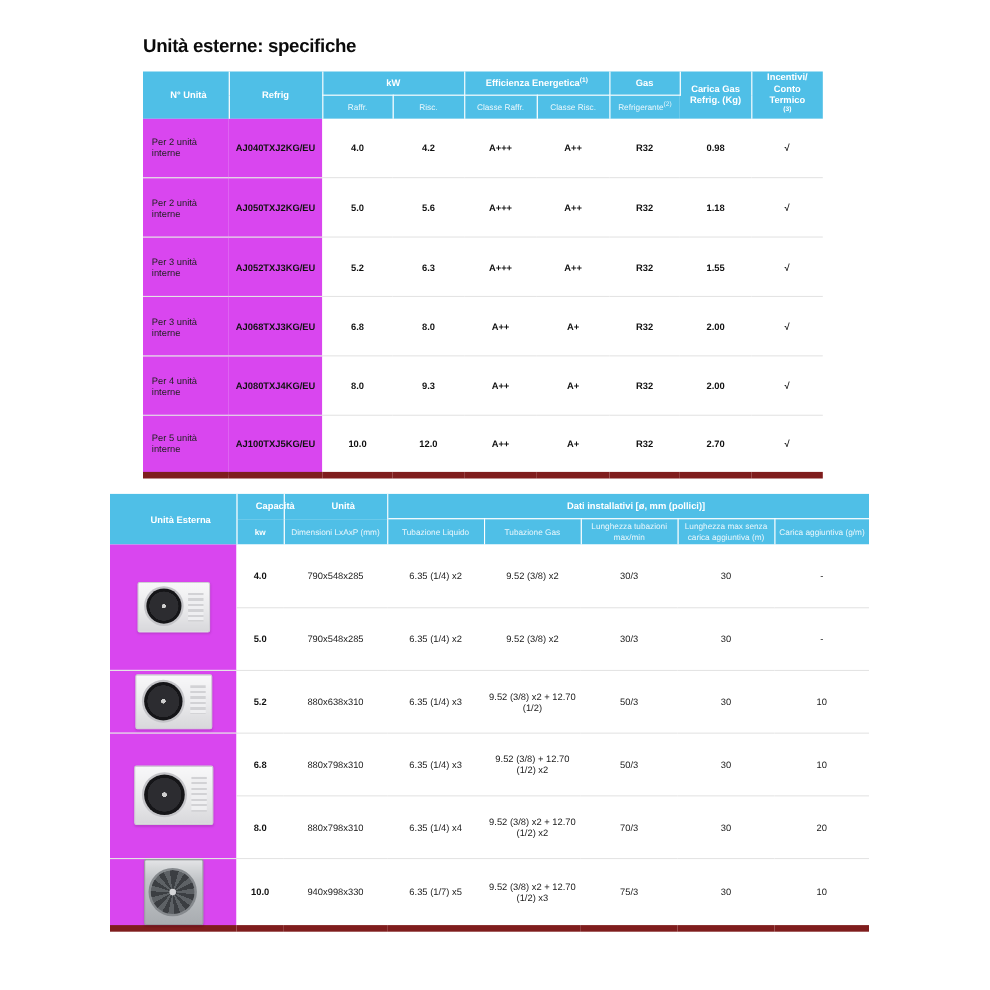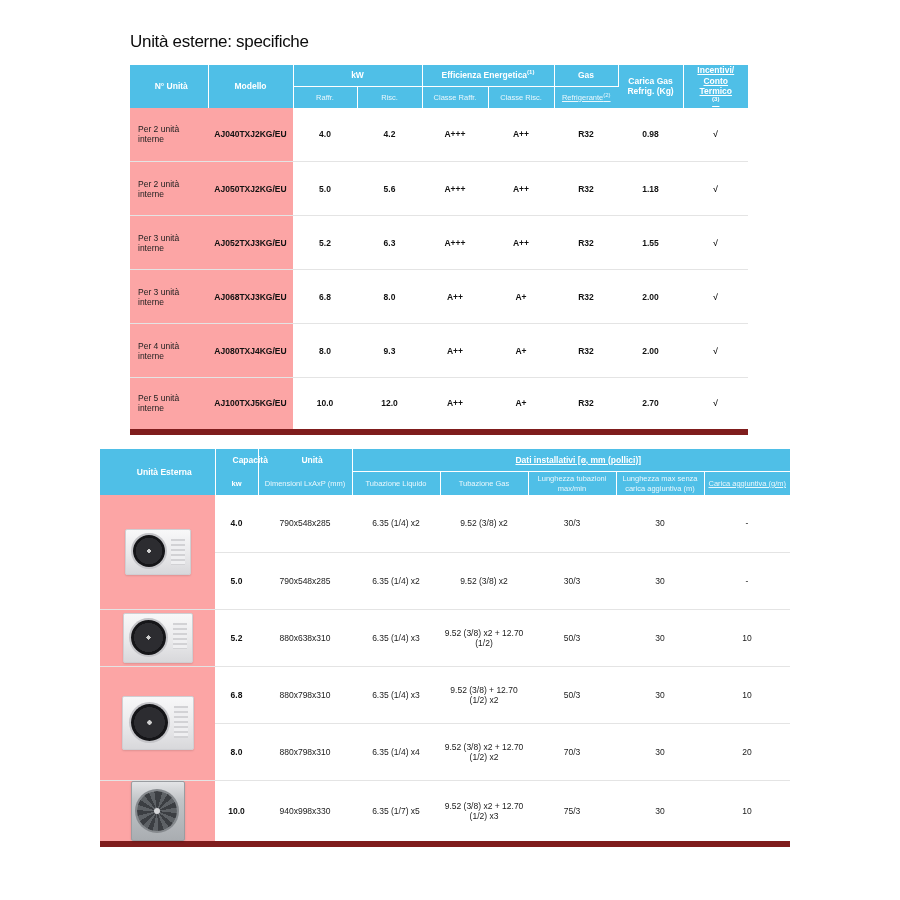--- a/index.html
+++ b/index.html
@@ -1,40 +1,40 @@
 <!DOCTYPE html>
 <html><head>
 <meta charset="utf-8">
 <style>
   html,body{margin:0;padding:0;background:#fff;}
   body{width:900px;height:900px;position:relative;font-family:"Liberation Sans",sans-serif;color:#1a1a1a;overflow:hidden;}
   .section{position:absolute;}
   .sec1{left:130px;top:32px;width:618px;}
   .sec2{left:100px;top:449px;width:690px;}
-  .sec-title{font-size:17px;font-weight:normal;color:#0b0b0b;letter-spacing:-0.3px;margin:0 0 13px 0;}
+  .sec-title{font-size:17px;font-weight:bold;color:#0b0b0b;letter-spacing:-0.3px;margin:0 0 13px 0;}
   table{border-collapse:collapse;table-layout:fixed;}
   .t1{width:618px;}
   .t2{width:690px;}
   th,td{padding:0 3px;vertical-align:middle;}
   thead th{background:#4FBFE7;color:#fff;font-weight:bold;font-size:8.5px;line-height:1.25;text-align:center;border-right:1px solid #fff;}
-  thead th:last-child{border-right:none;text-decoration:underline;}
+  thead th:last-child{border-right:none;}
   thead th.grp{border-bottom:1px solid #fff;}
   thead tr.hsub th{font-weight:normal;color:rgba(255,255,255,0.88);font-size:7.5px;}
   .t1 thead tr.hgrp th{height:17px;}
   .t1 thead tr.hsub th{height:16px;}
   .t2 thead tr.hgrp th{height:22px;padding-left:17px;}
   .t2 thead tr.hsub th{height:23px;}
   th.alignl{text-align:center;padding-left:8px;}
   .sup{font-size:6px;vertical-align:super;line-height:0;}
   tbody td{font-size:8.5px;text-align:center;background:#fff;}
   .t1 tbody tr{height:54px;}
   .t2 tbody tr{height:57px;}
   tbody tr+tr td{border-top:1px solid #E4E4E4;}
   tbody tr:last-child td{border-bottom:6px solid #7f1d1d;}
-  td.graycell{background:#fca5a5;}
+  td.graycell{background:#d946ef;}
   td.c-unita{text-align:left;padding-left:8px;font-weight:normal;color:#222;}
   td.bold{font-weight:bold;color:#111;}
   td.c-img{text-align:center;}
   .hdr2line span{display:block;}
   
   .unit{display:inline-block;position:relative;vertical-align:middle;}
   .unit-s,.unit-m,.unit-m2{background:linear-gradient(180deg,#f8f8f9 0%,#e9e9eb 55%,#d8d8db 100%);border:1px solid #cfcfd3;border-radius:2px;box-shadow:0 1px 2px rgba(0,0,0,0.12);}
   .unit-s{width:64px;height:44px;}
   .unit-m{width:68px;height:48px;}
   .unit-m2{width:70px;height:52px;}
@@ -61,21 +61,21 @@
         <col style="width:65px">
       <col style="width:66px">
         <col style="width:66px">
         <col style="width:64px">
         <col style="width:65px">
         <col style="width:65px">
     </colgroup>
     <thead>
       <tr class="hgrp">
         <th rowspan="2" class="alignl">N° Unità</th>
-        <th rowspan="2">Modello</th>
+        <th rowspan="2">Refrig</th>
         <th colspan="2" class="grp">kW</th>
         <th colspan="2" class="grp"><span>Efficienza Energetica</span><sup class="sup">(1)</sup></th>
         <th class="grp">Gas</th>
         <th rowspan="2"><span class="hdr2line"><span>Carica Gas</span><span>Refrig. (Kg)</span></span></th>
         <th rowspan="2"><span class="hdr2line"><span>Incentivi/</span><span><span>Conto Termico</span><sup class="sup">(3)</sup></span></span></th>
       </tr>
       <tr class="hsub">
         <th>Raffr.</th>
         <th>Risc.</th>
         <th>Classe Raffr.</th>

